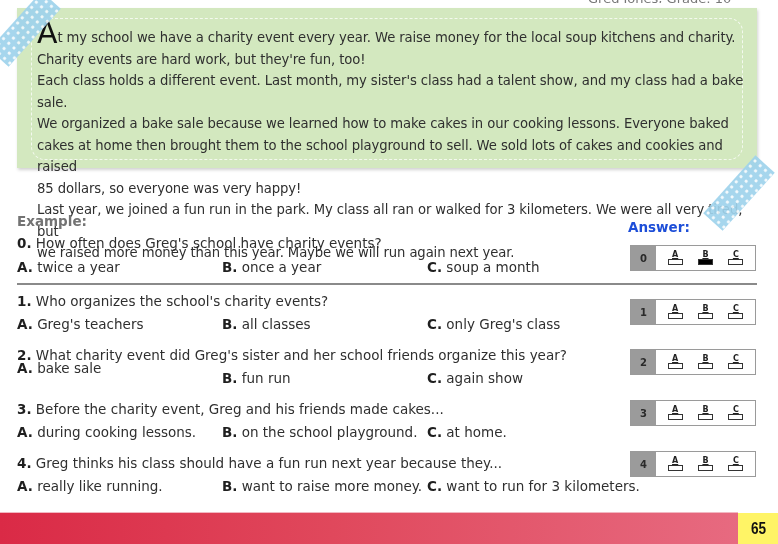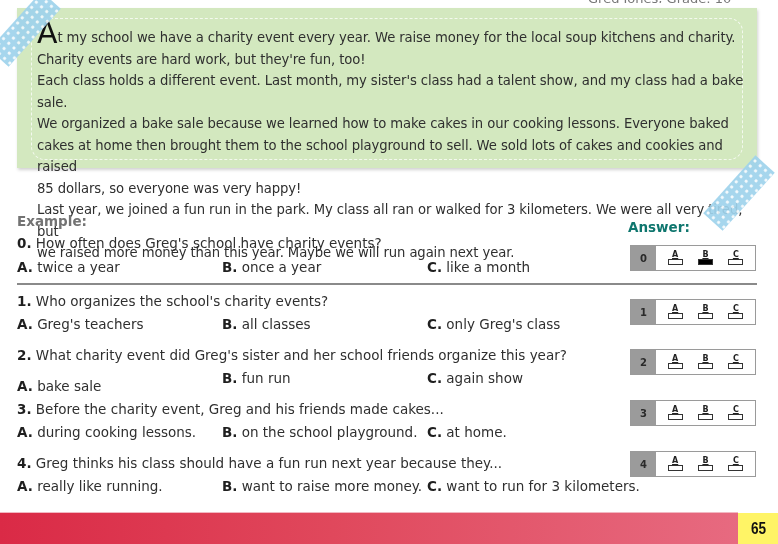--- a/index.html
+++ b/index.html
@@ -31,21 +31,21 @@
     position: absolute; width: 78px; height: 26px;
     background-color: #9fd3ec;
     background-image: radial-gradient(circle, rgba(255,255,255,0.9) 1.3px, transparent 1.6px);
     background-size: 7px 7px;
     opacity: 0.92;
   }
   .tape-tl { left: -14px; top: 16px; transform: rotate(-48deg); }
   .tape-br { left: 700px; top: 180px; transform: rotate(-48deg); }
 
   .example-label { position: absolute; left: 17px; top: 213px; font-size: 13.5px; font-weight: bold; color: #737373; }
-  .answer-label { position: absolute; left: 628px; top: 219px; font-size: 13.5px; font-weight: bold; color: #0f766e; }
+  .answer-label { position: absolute; left: 628px; top: 219px; font-size: 13.5px; font-weight: bold; color: #1d4ed8; }
 
   .q { position: absolute; left: 17px; font-size: 13.5px; color: #2f2f2f; white-space: nowrap; }
   .q b { color: #1f1f1f; }
   .opt { position: absolute; font-size: 13.5px; color: #2f2f2f; white-space: nowrap; }
   .opt b { color: #1f1f1f; }
 
   .divider { position: absolute; left: 17px; top: 283px; width: 740px; height: 2px; background: #8a8a8a; }
 
   .ans-grid {
     position: absolute; left: 630px; width: 126px; height: 26px;
@@ -94,21 +94,21 @@
 </div>
 <div class="tape tape-tl"></div>
 <div class="tape tape-br"></div>
 
 <div class="example-label">Example:</div>
 <div class="answer-label">Answer:</div>
 
 <div class="q" style="top:235px"><b>0.</b> <span>How often does Greg's school have charity events?</span></div>
 <div class="opt" style="left:17px; top:259px"><b>A.</b> <span>twice a year</span></div>
 <div class="opt" style="left:222px; top:259px"><b>B.</b> <span>once a year</span></div>
-<div class="opt" style="left:427px; top:259px"><b>C.</b> <span>like a month</span></div>
+<div class="opt" style="left:427px; top:259px"><b>C.</b> <span>soup a month</span></div>
 <div class="ans-grid" style="top:245px">
   <div class="ans-num">0</div>
   <div class="ans-opts">
     <div class="bubble">
         <span class="lt">A</span>
         <span class="bx"></span>
       </div>
     <div class="bubble filled">
         <span class="lt">B</span>
         <span class="bx"></span>
@@ -138,21 +138,21 @@
         <span class="bx"></span>
       </div>
     <div class="bubble">
         <span class="lt">C</span>
         <span class="bx"></span>
       </div>
   </div>
 </div>
 
 <div class="q" style="top:347px"><b>2.</b> <span>What charity event did Greg's sister and her school friends organize this year?</span></div>
-<div class="opt" style="left:17px; top:378px"><b>A.</b> <span>bake sale</span></div>
+<div class="opt" style="left:17px; top:360px"><b>A.</b> <span>bake sale</span></div>
 <div class="opt" style="left:222px; top:370px"><b>B.</b> <span>fun run</span></div>
 <div class="opt" style="left:427px; top:370px"><b>C.</b> <span>again show</span></div>
 <div class="ans-grid" style="top:349px">
   <div class="ans-num">2</div>
   <div class="ans-opts">
     <div class="bubble">
         <span class="lt">A</span>
         <span class="bx"></span>
       </div>
     <div class="bubble">

